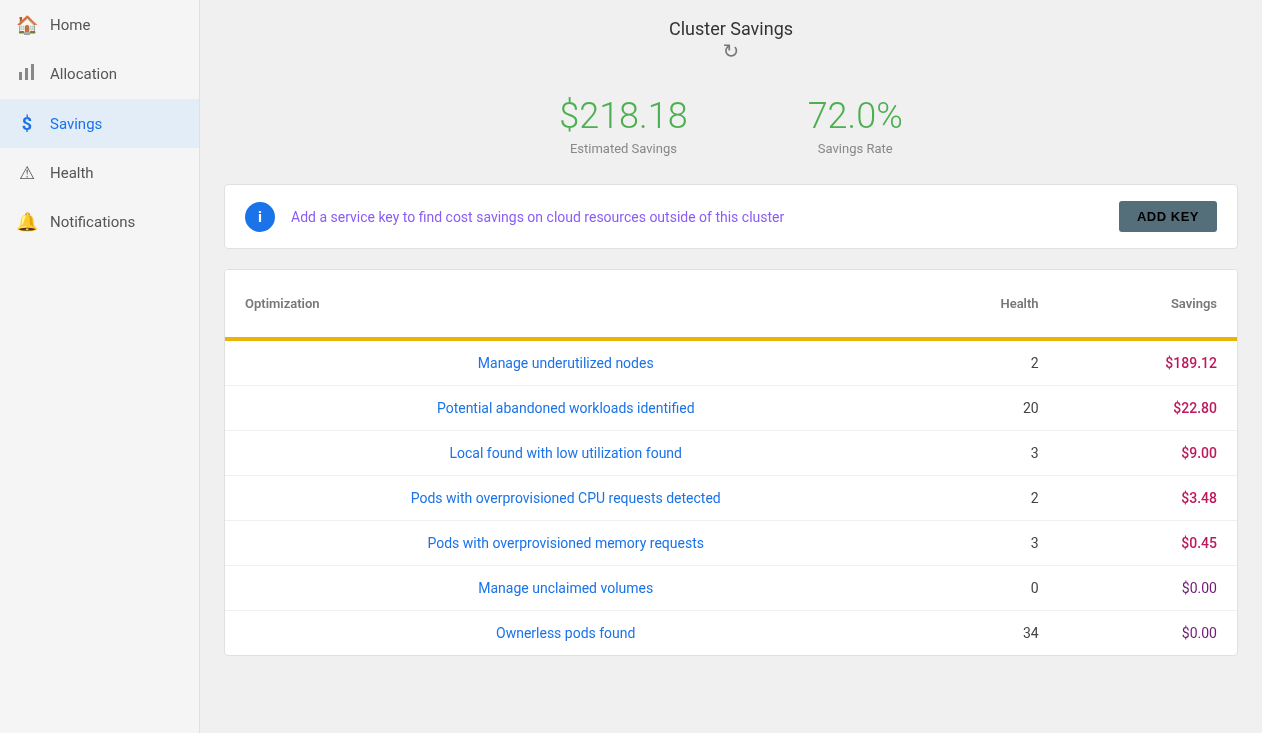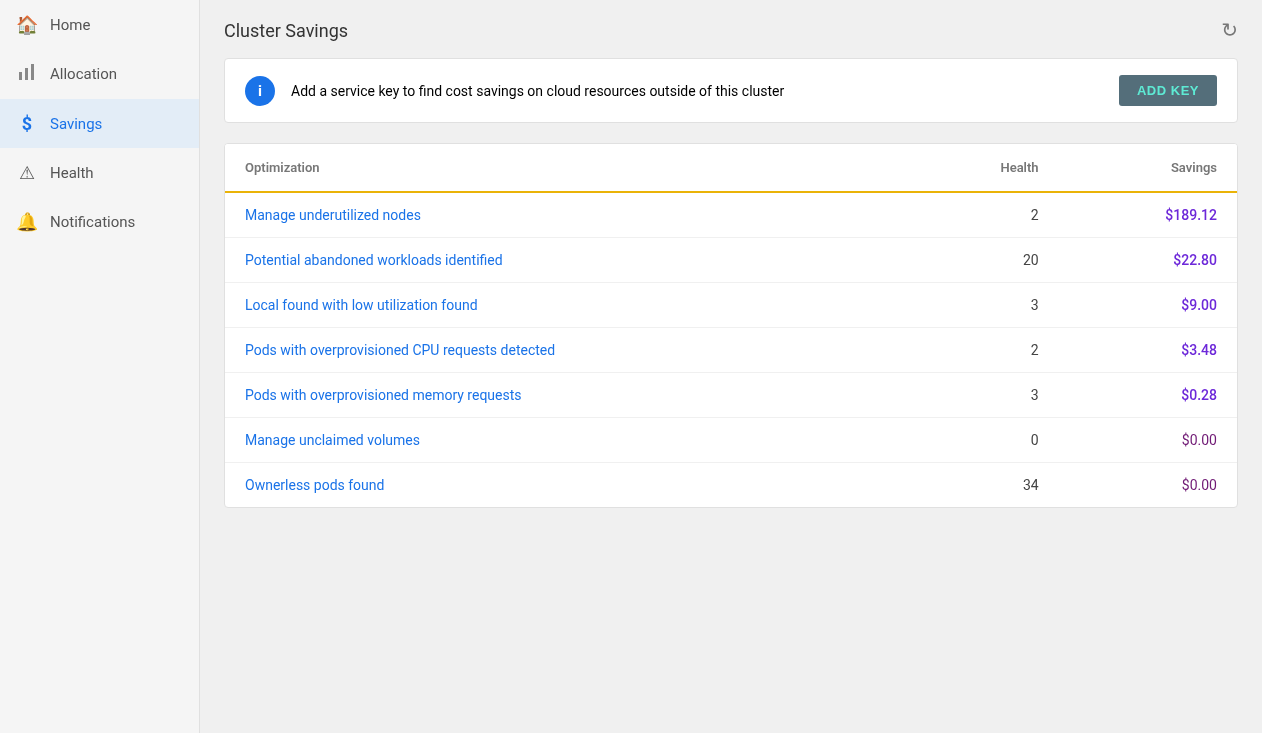--- a/index.html
+++ b/index.html
@@ -50,20 +50,21 @@
       padding: 0;
     }
 
     
     .header {
       display: flex;
       align-items: center;
       justify-content: space-between;
       padding: 18px 24px 16px 24px;
       background: #f0f0f0;
+      flex-direction: column;
     }
     .header-title {
       font-size: 18px;
       font-weight: 400;
       color: #333;
     }
     .refresh-icon {
       color: #666;
       font-size: 18px;
       cursor: pointer;
@@ -110,25 +111,25 @@
       align-items: center;
       justify-content: center;
       color: white;
       font-weight: bold;
       font-size: 15px;
       flex-shrink: 0;
     }
     .info-text {
       flex: 1;
       font-size: 14px;
-      color: #000000;
+      color: #8b5cf6;
     }
     .add-key-btn {
       background: #546e7a;
-      color: #5eead4;
+      color: #000000;
       border: none;
       padding: 8px 18px;
       border-radius: 3px;
       font-size: 13px;
       font-weight: 600;
       cursor: pointer;
       letter-spacing: 0.5px;
       white-space: nowrap;
     }
 
@@ -141,49 +142,50 @@
       overflow: hidden;
     }
     .table {
       width: 100%;
       border-collapse: collapse;
     }
     .table thead tr {
       background: #fff;
     }
     .table th {
-      padding: 16px 20px;
+      padding: 26px 20px;
       text-align: left;
       font-size: 13px;
       font-weight: 600;
       color: #777;
-      border-bottom: 2px solid #eab308;
+      border-bottom: 4px solid #eab308;
     }
     .table th.right {
       text-align: right;
     }
     .table td {
       padding: 14px 20px;
       font-size: 14px;
       border-bottom: 1px solid #f0f0f0;
     }
     .table tr:last-child td {
       border-bottom: none;
     }
     .table td.link {
       color: #1a73e8;
       cursor: pointer;
+      text-align: center;
     }
     .table td.count {
       text-align: right;
       color: #444;
     }
     .table td.savings {
       text-align: right;
-      color: #6d28d9;
+      color: #be185d;
       font-weight: 500;
     }
     .table td.savings-zero {
       text-align: right;
       color: #701a75;
     }
   </style>
 </head>
 <body>
 
@@ -218,20 +220,30 @@
 
 <main class="main">
 
   <div class="header">
     <h1 class="header-title">Cluster Savings</h1>
     <span class="refresh-icon" style="font-size:20px;color:#777;">
       ↻
     </span>
   </div>
 
+  <div class="stats-row">
+    <div class="stat-block">
+      <div class="stat-value">$218.18</div>
+      <div class="stat-label">Estimated Savings</div>
+    </div>
+    <div class="stat-block">
+      <div class="stat-value">72.0%</div>
+      <div class="stat-label">Savings Rate</div>
+    </div>
+  </div>
 
   <div class="info-banner">
     <div class="info-icon">i</div>
     <span class="info-text">Add a service key to find cost savings on cloud resources outside of this cluster</span>
     <button class="add-key-btn">ADD KEY</button>
   </div>
 
   <div class="table-container">
     <table class="table">
       <thead>
@@ -258,21 +270,21 @@
             <td class="savings">$9.00</td>
           </tr>
           <tr>
             <td class="link">Pods with overprovisioned CPU requests detected</td>
             <td class="count">2</td>
             <td class="savings">$3.48</td>
           </tr>
           <tr>
             <td class="link">Pods with overprovisioned memory requests</td>
             <td class="count">3</td>
-            <td class="savings">$0.28</td>
+            <td class="savings">$0.45</td>
           </tr>
           <tr>
             <td class="link">Manage unclaimed volumes</td>
             <td class="count">0</td>
             <td class="savings-zero">$0.00</td>
           </tr>
           <tr>
             <td class="link">Ownerless pods found</td>
             <td class="count">34</td>
             <td class="savings-zero">$0.00</td>

